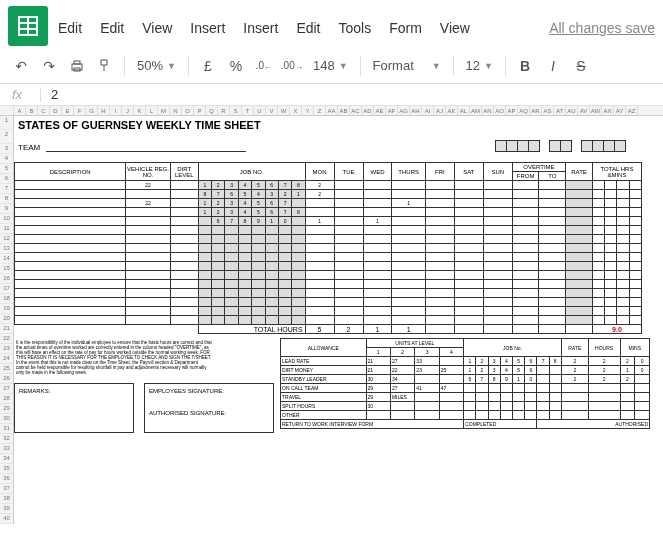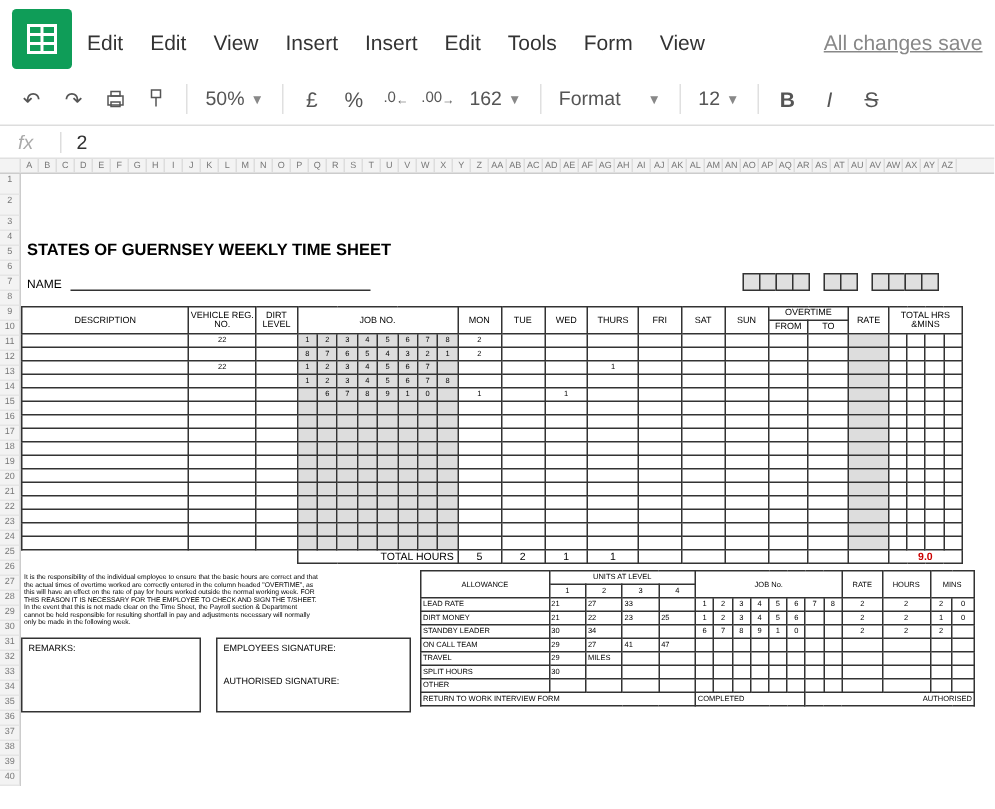--- a/index.html
+++ b/index.html
@@ -21,21 +21,21 @@
 .chev { font-size: 9px; color: #888; }
 .fx-row { display: flex; align-items: center; border-bottom: 1px solid #e0e0e0; height: 22px; }
 .fx-label { width: 40px; color: #aaa; font-style: italic; padding-left: 12px; font-size: 13px; }
 .fx-sep { width: 1px; height: 14px; background: #ddd; }
 .fx-val { padding-left: 10px; color: #333; font-size: 13px; }
 .sheet-area { overflow: hidden; position: relative; }
 .colhdr { display: flex; background: #f3f3f3; border-bottom: 1px solid #ccc; height: 10px; font-size: 6px; color: #777; }
 .colhdr div { border-right: 1px solid #ddd; text-align: center; line-height: 10px; }
 .rowhdr { position: absolute; left: 0; top: 10px; width: 14px; background: #f3f3f3; border-right: 1px solid #ccc; }
 .rowhdr div { height: 9px; font-size: 6px; color: #777; text-align: center; line-height: 9px; border-bottom: 1px solid #e5e5e5; }
-.content { position: absolute; left: 14px; top: 10px; right: 13px; margin-top: 42px; }
+.content { position: absolute; left: 14px; top: 10px; right: 13px; }
 .main-title { font-weight: bold; font-size: 11px; padding: 3px 4px; }
 .name-row { display: flex; align-items: flex-end; padding: 6px 4px; gap: 6px; }
 .name-lbl { font-size: 8px; }
 .name-line { border-bottom: 1px solid #333; flex: 0 0 200px; height: 8px; }
 .name-boxes { margin-left: auto; display: flex; gap: 10px; margin-right: 20px; }
 .box-grp { display: flex; }
 .box-grp div { width: 12px; height: 12px; border: 1px solid #333; background: #e0e0e0; margin-left: -1px; }
 table.ts { border-collapse: collapse; font-size: 6px; table-layout: fixed; width: 628px; margin-top: 4px; }
 table.ts th, table.ts td { border: 1px solid #333; padding: 0; text-align: center; height: 9px; overflow: hidden; }
 table.ts th { background: #fff; font-weight: normal; }
@@ -102,21 +102,21 @@
   <div class="tsel">
       <span>50%</span>
       <span class="chev">▼</span>
     </div>
   <div class="tsep"></div>
   <div class="tbtn">£</div>
   <div class="tbtn">%</div>
   <div class="tbtn" style="font-size:10px">.0<sub>←</sub></div>
   <div class="tbtn" style="font-size:10px">.00<sub>→</sub></div>
   <div class="tsel">
-      <span>162</span>
+      <span>148</span>
       <span class="chev">▼</span>
     </div>
   <div class="tsep"></div>
   <div class="tsel" style="min-width:80px">
       <span>Format</span>
       <span class="chev" style="margin-left:auto">▼</span>
     </div>
   <div class="tsep"></div>
   <div class="tsel">
       <span>12</span>
@@ -228,21 +228,21 @@
       <div style="height: 10px;">35</div>
       <div style="height: 10px;">36</div>
       <div style="height: 10px;">37</div>
       <div style="height: 10px;">38</div>
       <div style="height: 10px;">39</div>
       <div style="height: 10px;">40</div>
     </div>
   <div class="content">
     <div class="main-title">STATES OF GUERNSEY WEEKLY TIME SHEET</div>
     <div class="name-row">
-      <span class="name-lbl">NAME</span>
+      <span class="name-lbl">TEAM</span>
       <span class="name-line"></span>
       <div class="name-boxes">
         <div class="box-grp">
             <div></div>
             <div></div>
             <div></div>
             <div></div>
           </div>
         <div class="box-grp">
             <div></div>

